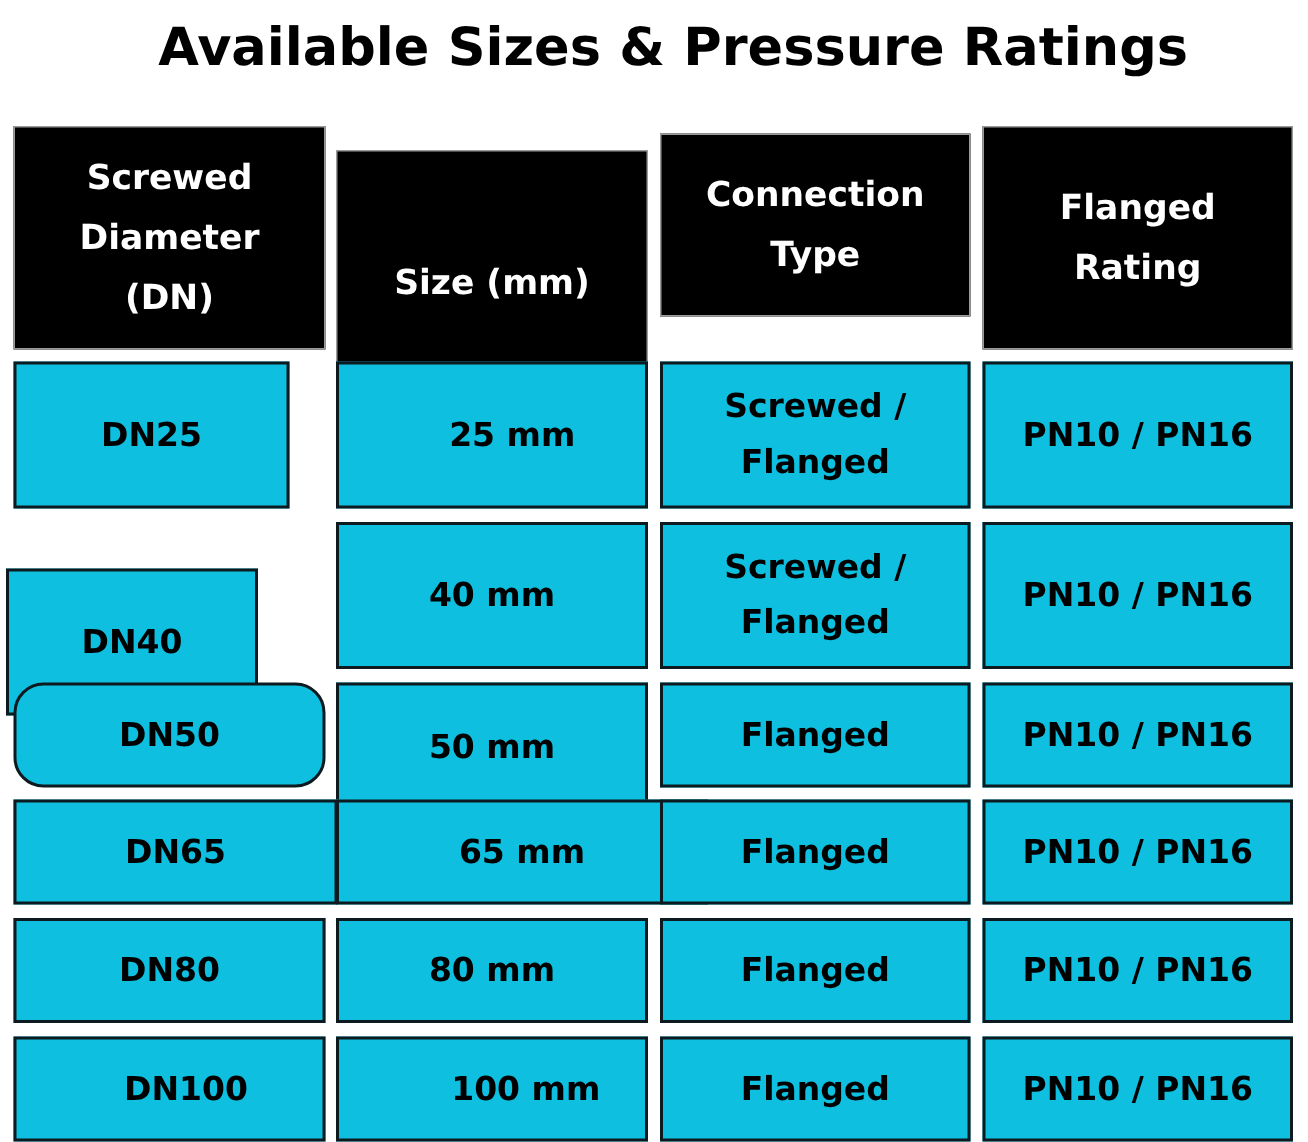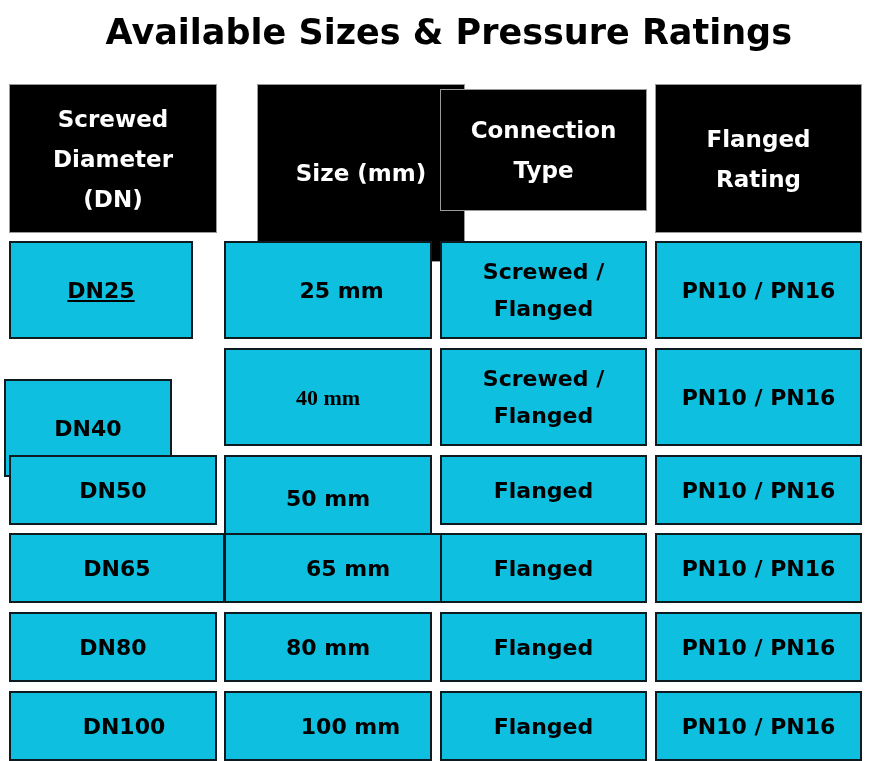--- a/index.html
+++ b/index.html
@@ -54,39 +54,39 @@
 </head>
 <body>
 
 <div class="title">Available Sizes &amp; Pressure Ratings</div>
 
 <div>
 
   <div class="cell hcell" style="left:9px;top:84px;width:208px;height:149px;">Screwed
 Diameter
 (DN)</div>
-  <div class="cell hcell" style="left:224px;top:84px;width:208px;height:178px;margin-left:33px;">Size (mm)</div>
+  <div class="cell hcell" style="left:224px;top:100px;width:208px;height:178px;">Size (mm)</div>
   <div class="cell hcell" style="left:440px;top:89px;width:207px;height:122px;">Connection
 Type</div>
   <div class="cell hcell" style="left:655px;top:84px;width:207px;height:149px;">Flanged
 Rating</div>
 
-  <div class="cell dcell" style="left:9px;top:241px;width:184px;height:98px;text-decoration:underline;">DN25</div>
+  <div class="cell dcell" style="left:9px;top:241px;width:184px;height:98px;">DN25</div>
   <div class="cell dcell" style="left:224px;top:241px;width:208px;height:98px;padding-left:27px;">25 mm</div>
   <div class="cell dcell" style="left:440px;top:241px;width:207px;height:98px;">Screwed /
 Flanged</div>
   <div class="cell dcell" style="left:655px;top:241px;width:207px;height:98px;">PN10 / PN16</div>
 
   <div class="cell dcell" style="left:4px;top:348px;width:168px;height:98px;margin-top:31px;">DN40</div>
-  <div class="cell dcell" style="left:224px;top:348px;width:208px;height:98px;font-family:Liberation Serif, serif;">40 mm</div>
+  <div class="cell dcell" style="left:224px;top:348px;width:208px;height:98px;">40 mm</div>
   <div class="cell dcell" style="left:440px;top:348px;width:207px;height:98px;">Screwed /
 Flanged</div>
   <div class="cell dcell" style="left:655px;top:348px;width:207px;height:98px;">PN10 / PN16</div>
 
-  <div class="cell dcell" style="left:9px;top:455px;width:208px;height:70px;">DN50</div>
+  <div class="cell dcell" style="left:9px;top:455px;width:208px;height:70px;border-radius:20px;">DN50</div>
   <div class="cell dcell" style="left:224px;top:455px;width:208px;height:86px;">50 mm</div>
   <div class="cell dcell" style="left:440px;top:455px;width:207px;height:70px;">Flanged</div>
   <div class="cell dcell" style="left:655px;top:455px;width:207px;height:70px;">PN10 / PN16</div>
 
   <div class="cell dcell" style="left:9px;top:533px;width:216px;height:70px;">DN65</div>
   <div class="cell dcell" style="left:224px;top:533px;width:248px;height:70px;">65 mm</div>
   <div class="cell dcell" style="left:440px;top:533px;width:207px;height:70px;">Flanged</div>
   <div class="cell dcell" style="left:655px;top:533px;width:207px;height:70px;">PN10 / PN16</div>
 
   <div class="cell dcell" style="left:9px;top:612px;width:208px;height:70px;">DN80</div>

